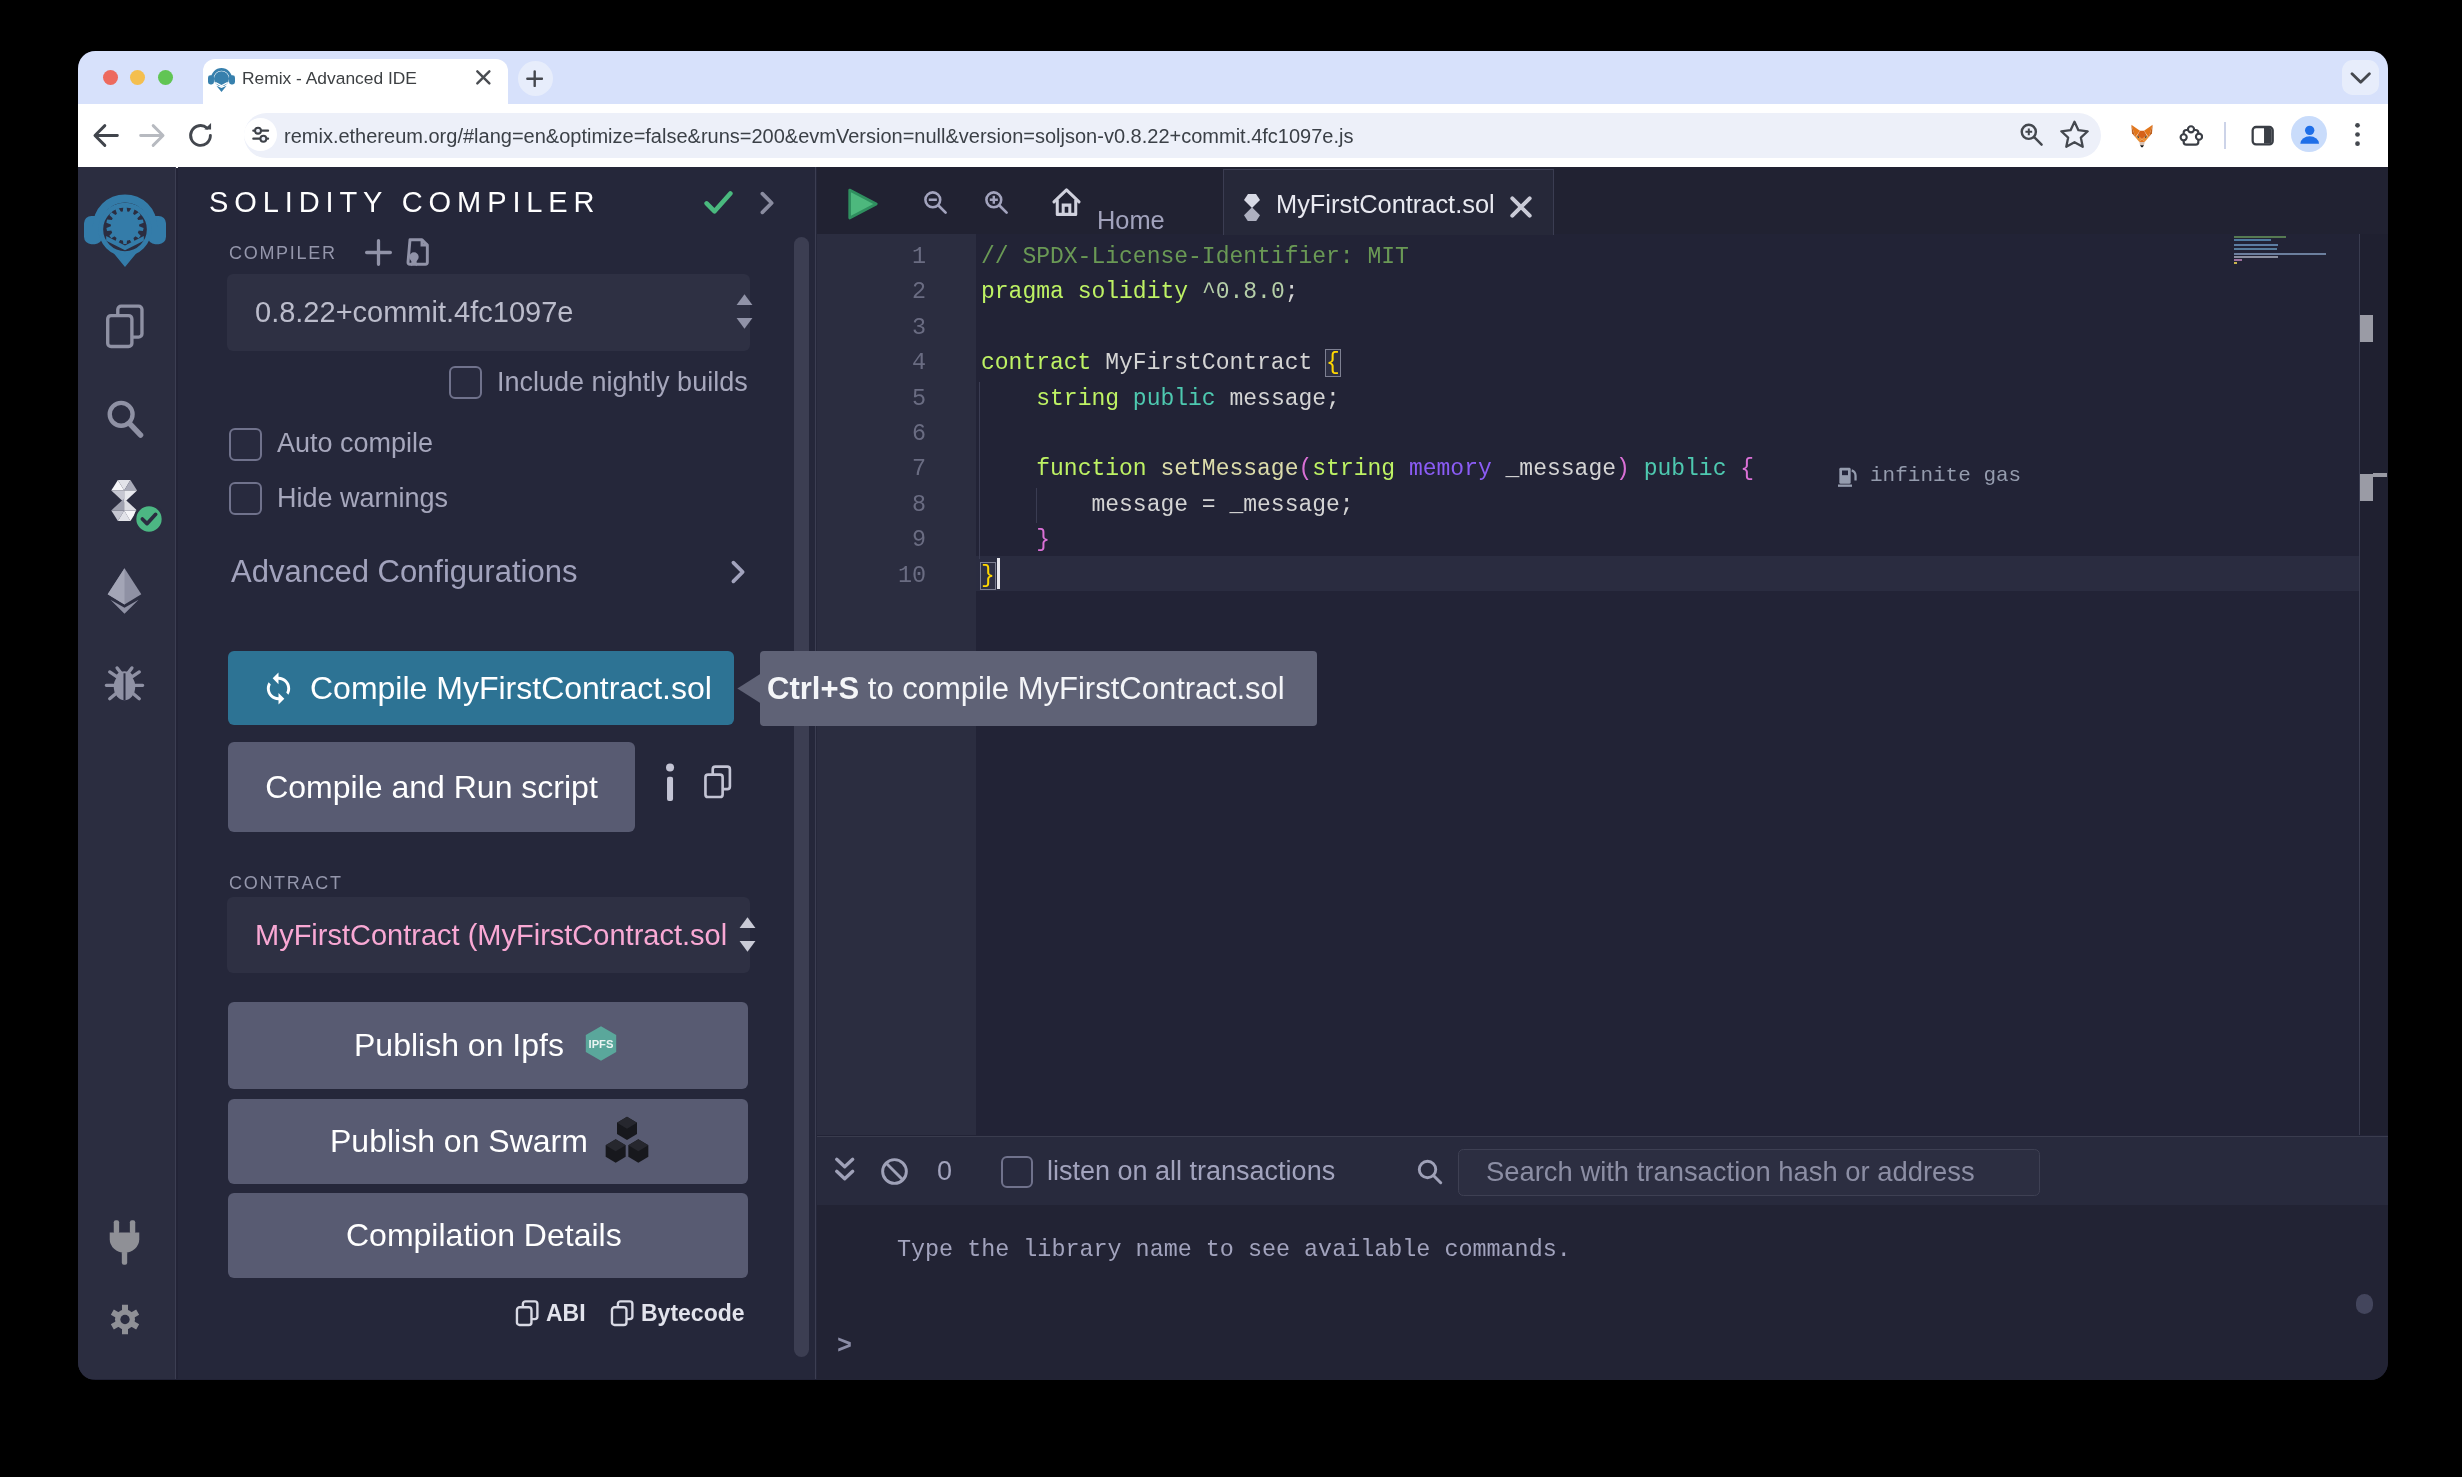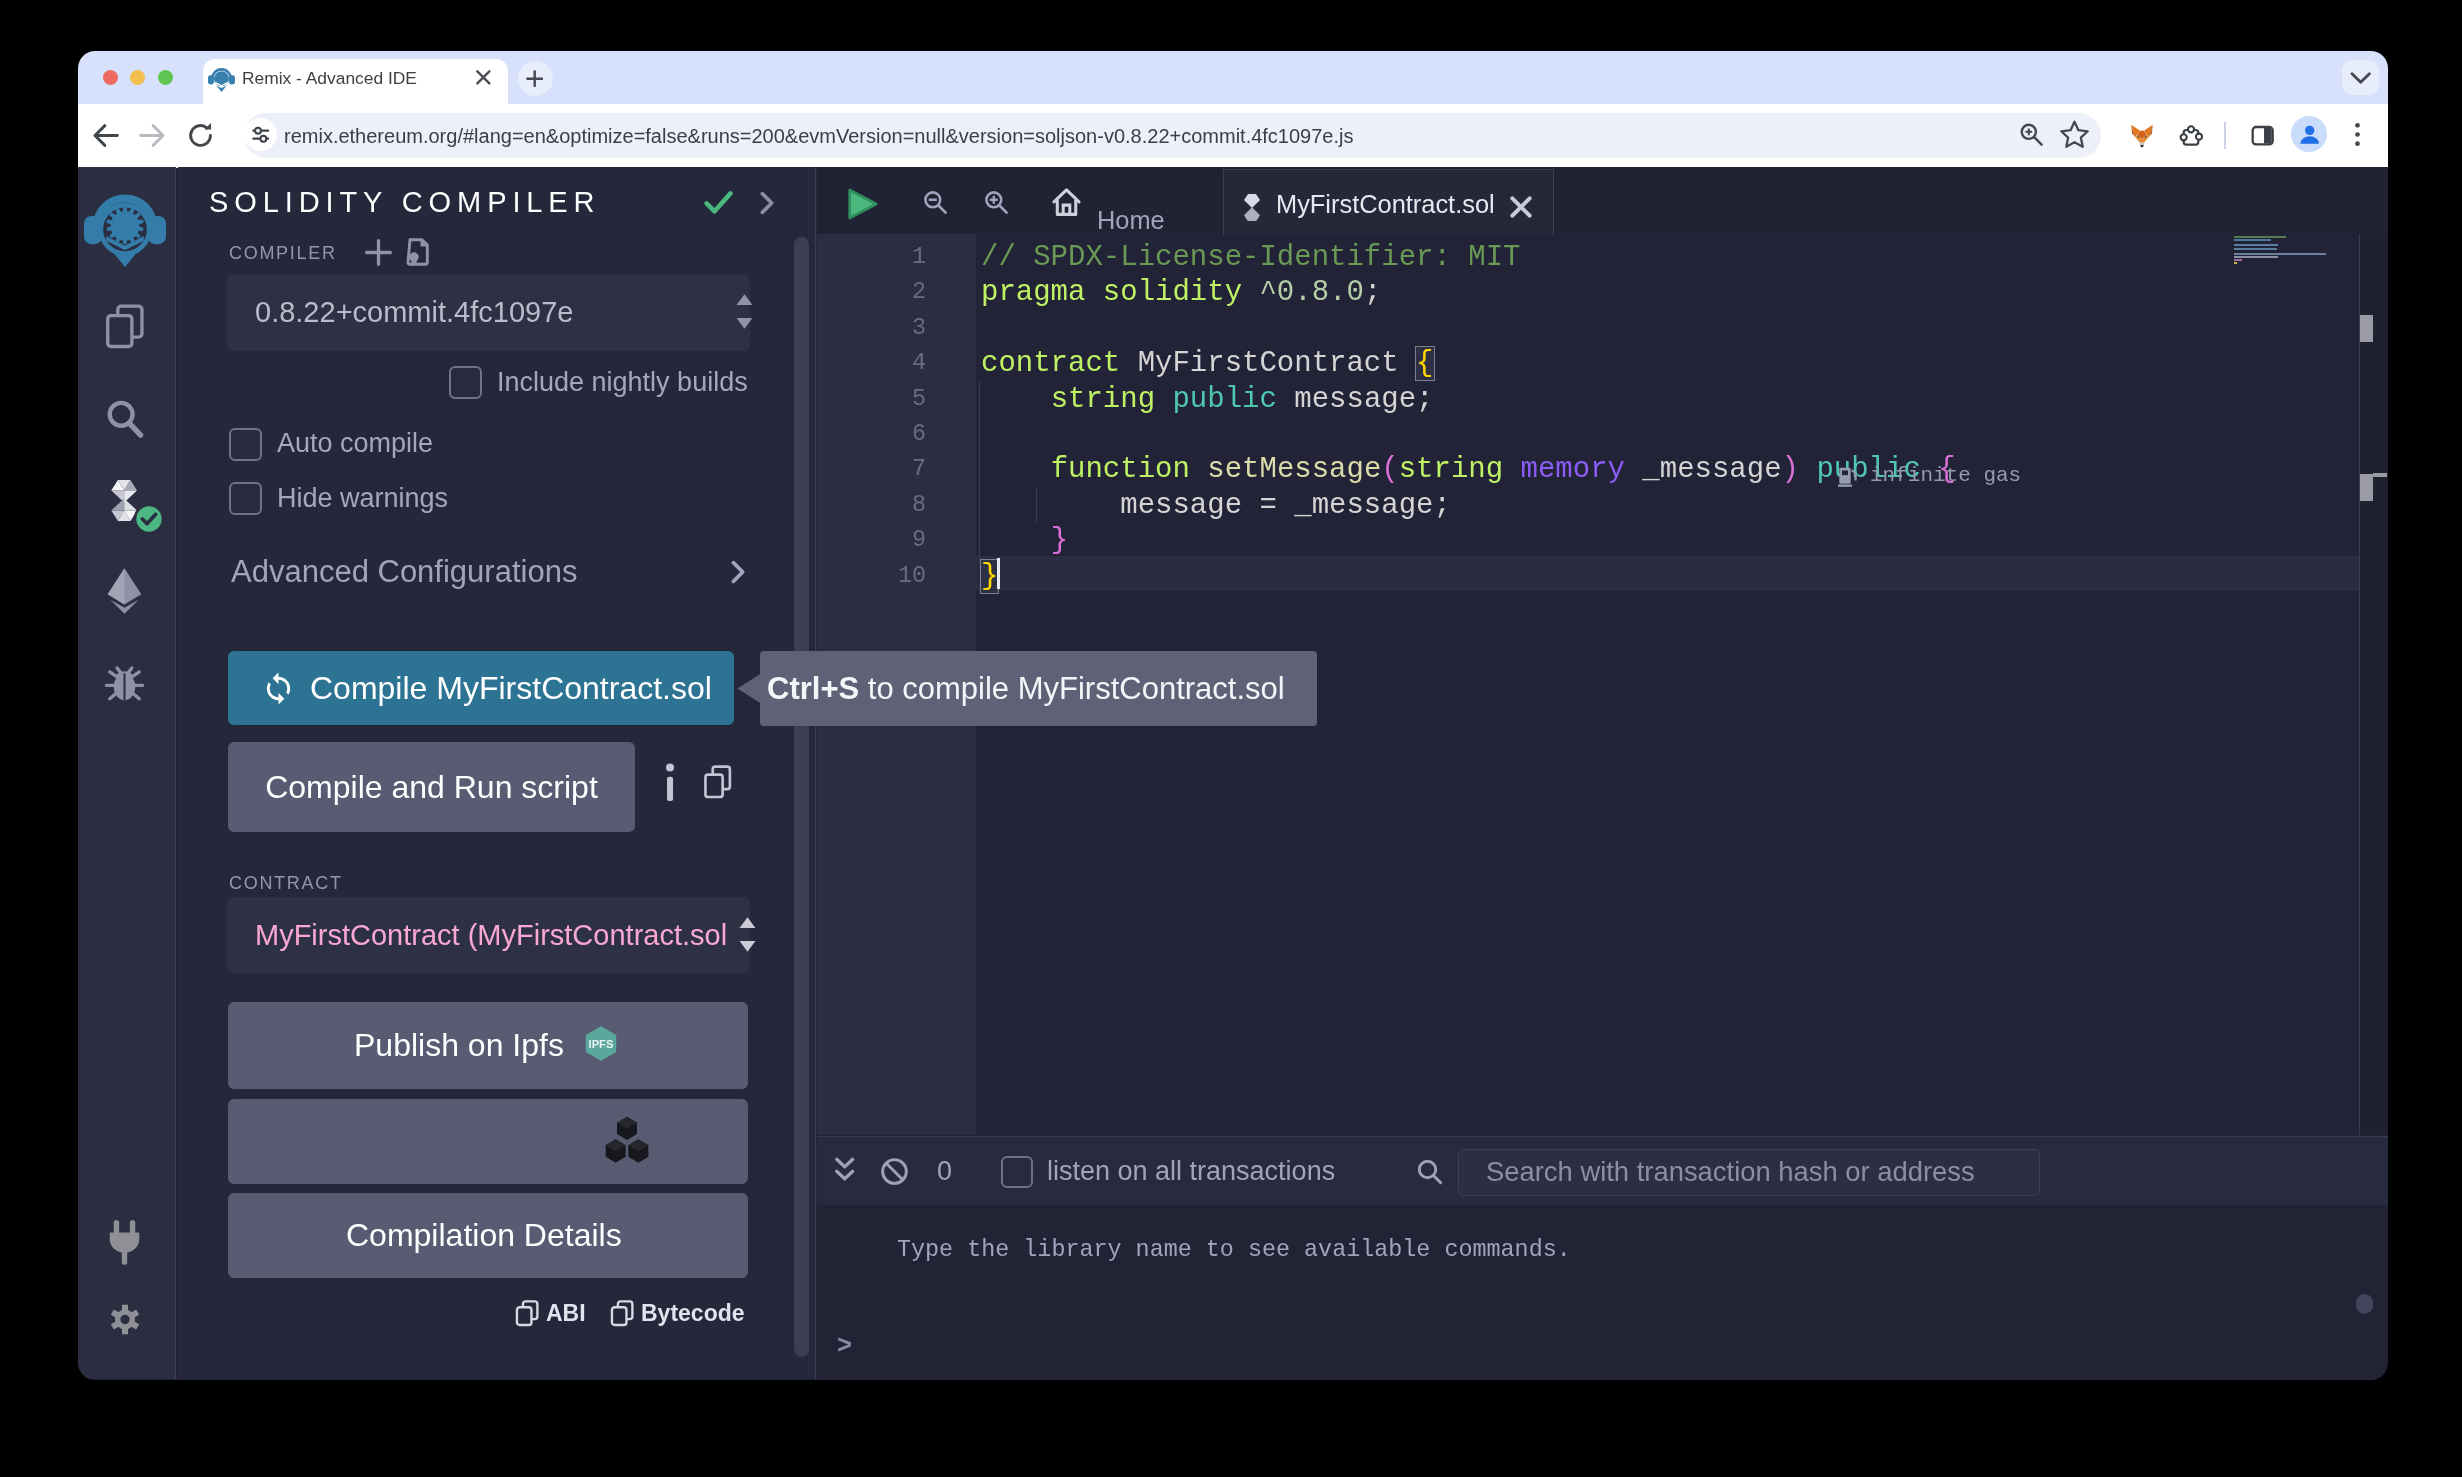--- a/index.html
+++ b/index.html
@@ -1,18 +1,18 @@
 <!DOCTYPE html>
 <html style="font-size:10.7px"><head><meta charset="utf-8"><style>
 *{margin:0;padding:0;box-sizing:border-box}
 html,body{width:2462px;height:1477px;background:#000;font-family:"Liberation Sans",sans-serif;overflow:hidden}
 .a{position:absolute}
 svg{display:block}
 #win{left:78px;top:51px;width:2310px;height:1329px;border-radius:17.4px;background:#222336;overflow:hidden}
-.cl{position:absolute;left:903px;height:35px;line-height:35px;font-family:"Liberation Mono",monospace;font-size:29px;white-space:pre;color:#d4d4d4}
+.cl{position:absolute;left:903px;height:35px;line-height:35px;font-family:"Liberation Mono",monospace;font-size:23px;white-space:pre;color:#d4d4d4}
 .ln{position:absolute;left:750px;width:98px;height:35px;line-height:35px;text-align:right;font-family:"Liberation Mono",monospace;font-size:23.4px;color:#6a6c82}
 .kw{color:#bef264}.cm{color:#6a9955}.nm{color:#b5cea8}.ty{color:#4ec9b0}.fn{color:#dcdcaa}.pk{color:#da70d6}.mem{color:#8b5cf6}
 .gd{color:#ffd700}
 .bx{outline:1.3px solid #7e8092;outline-offset:0.7px;background:#2e3044}
 .lbl{position:absolute;color:#9496ab;font-size:18px;letter-spacing:1.7px}
 .chk{position:absolute;width:33px;height:33px;border:2px solid #70728c;border-radius:6px;background:#282a3e}
 .clab{position:absolute;font-size:27px;color:#a6a7bc;line-height:31px}
 </style></head><body>
 <div class="a" id="win">
 <div class="a" style="left:0px;top:0px;width:2310px;height:53px;background:#d7e1fb"></div>
@@ -313,20 +313,21 @@
     </div>
 <div class="a" style="left:150px;top:951px;width:520px;height:87px;background:#585b72;border-radius:6px"></div>
 <div class="a" style="left:276px;top:951px;font-size:32px;color:#ffffff;white-space:pre;line-height:87px">Publish on Ipfs</div>
 <div class="a" style="left:505px;top:974px;">
       <svg width="36" height="37" viewBox="0 0 54 56">
         <polygon points="27,2 50,15 50,41 27,54 4,41 4,15" fill="#5aa79b"></polygon>
 <text x="27" y="35" font-size="17" font-weight="bold" fill="#eaf4f2" text-anchor="middle" font-family="Liberation Sans">IPFS</text>
       </svg>
     </div>
 <div class="a" style="left:150px;top:1048px;width:520px;height:85px;background:#585b72;border-radius:6px"></div>
+<div class="a" style="left:252px;top:1048px;font-size:32px;color:#ffffff;white-space:pre;line-height:85px">Publish on Swarm</div>
 <div class="a" style="left:527px;top:1064px;">
       <svg width="44" height="50" viewBox="0 0 66 74">
         <g>
 <polygon points="33,2 48,11 48,28 33,37 18,28 18,11" fill="#17181d"></polygon>
 <polygon points="33,2 48,11 33,20 18,11" fill="#26272e"></polygon>
 <polygon points="16,36 31,45 31,62 16,71 1,62 1,45" fill="#17181d"></polygon>
 <polygon points="16,36 31,45 16,54 1,45" fill="#26272e"></polygon>
 <polygon points="50,36 65,45 65,62 50,71 35,62 35,45" fill="#17181d"></polygon>
 <polygon points="50,36 65,45 50,54 35,45" fill="#26272e"></polygon>
         </g>

